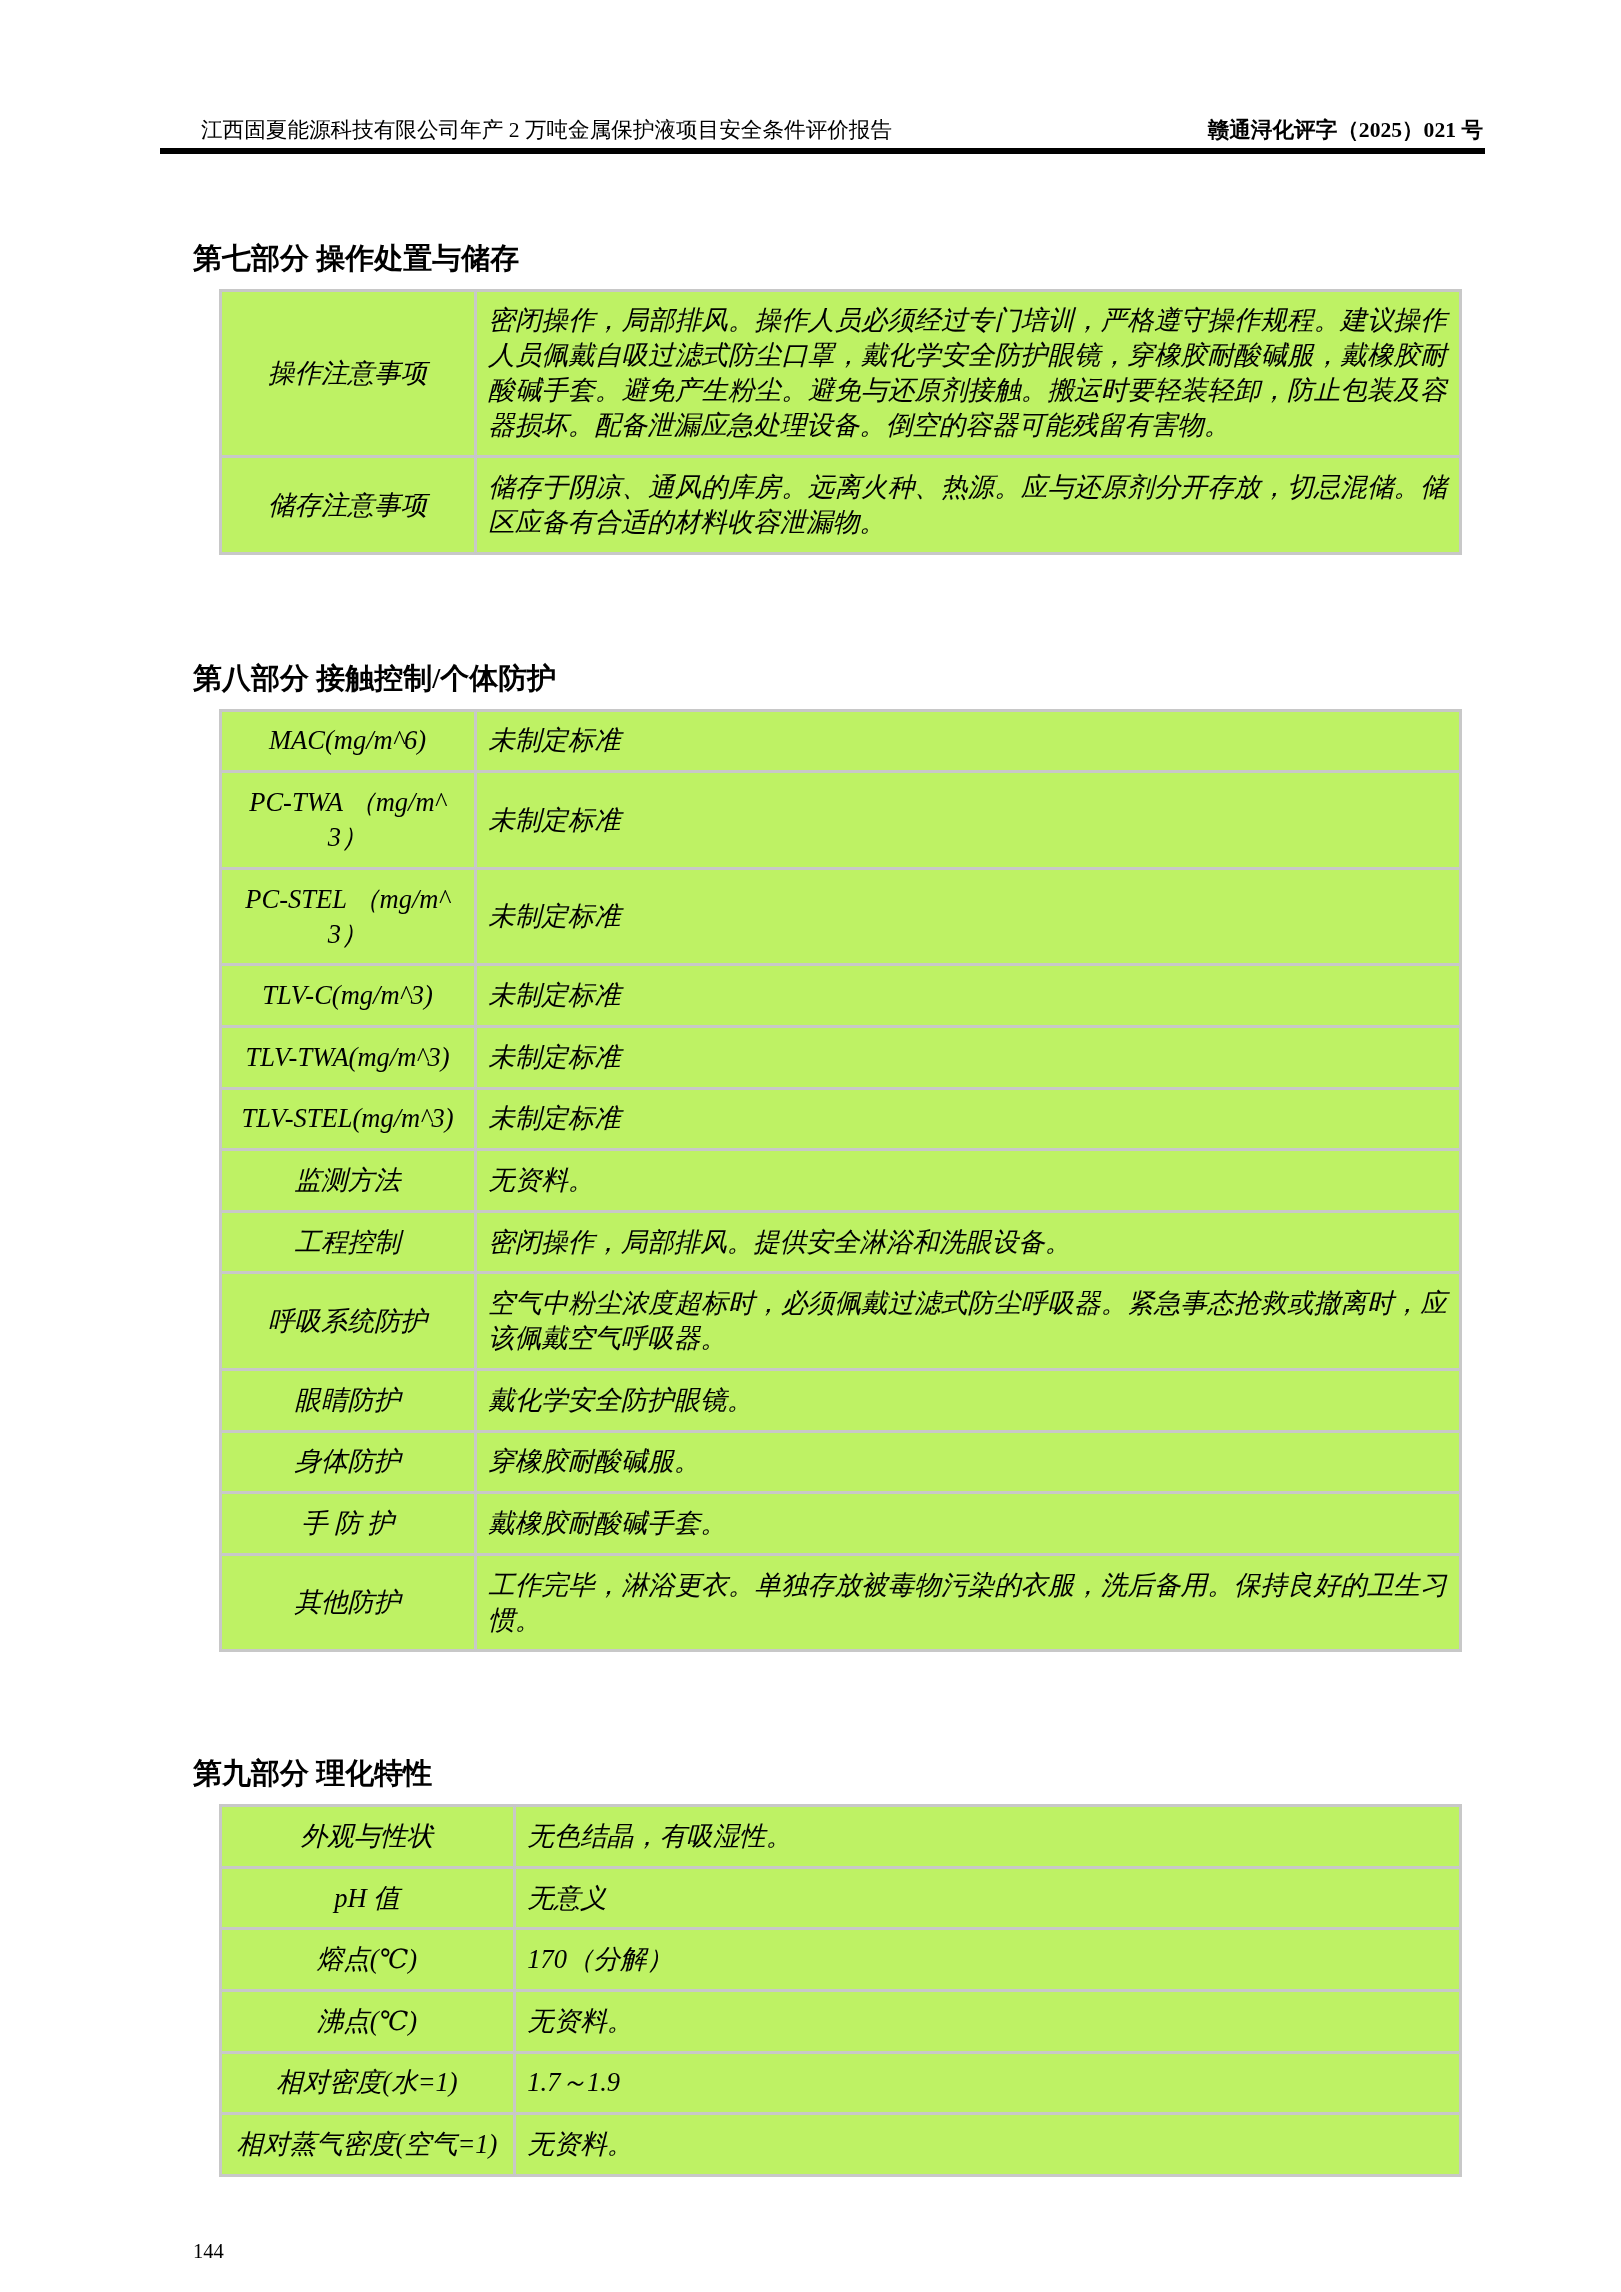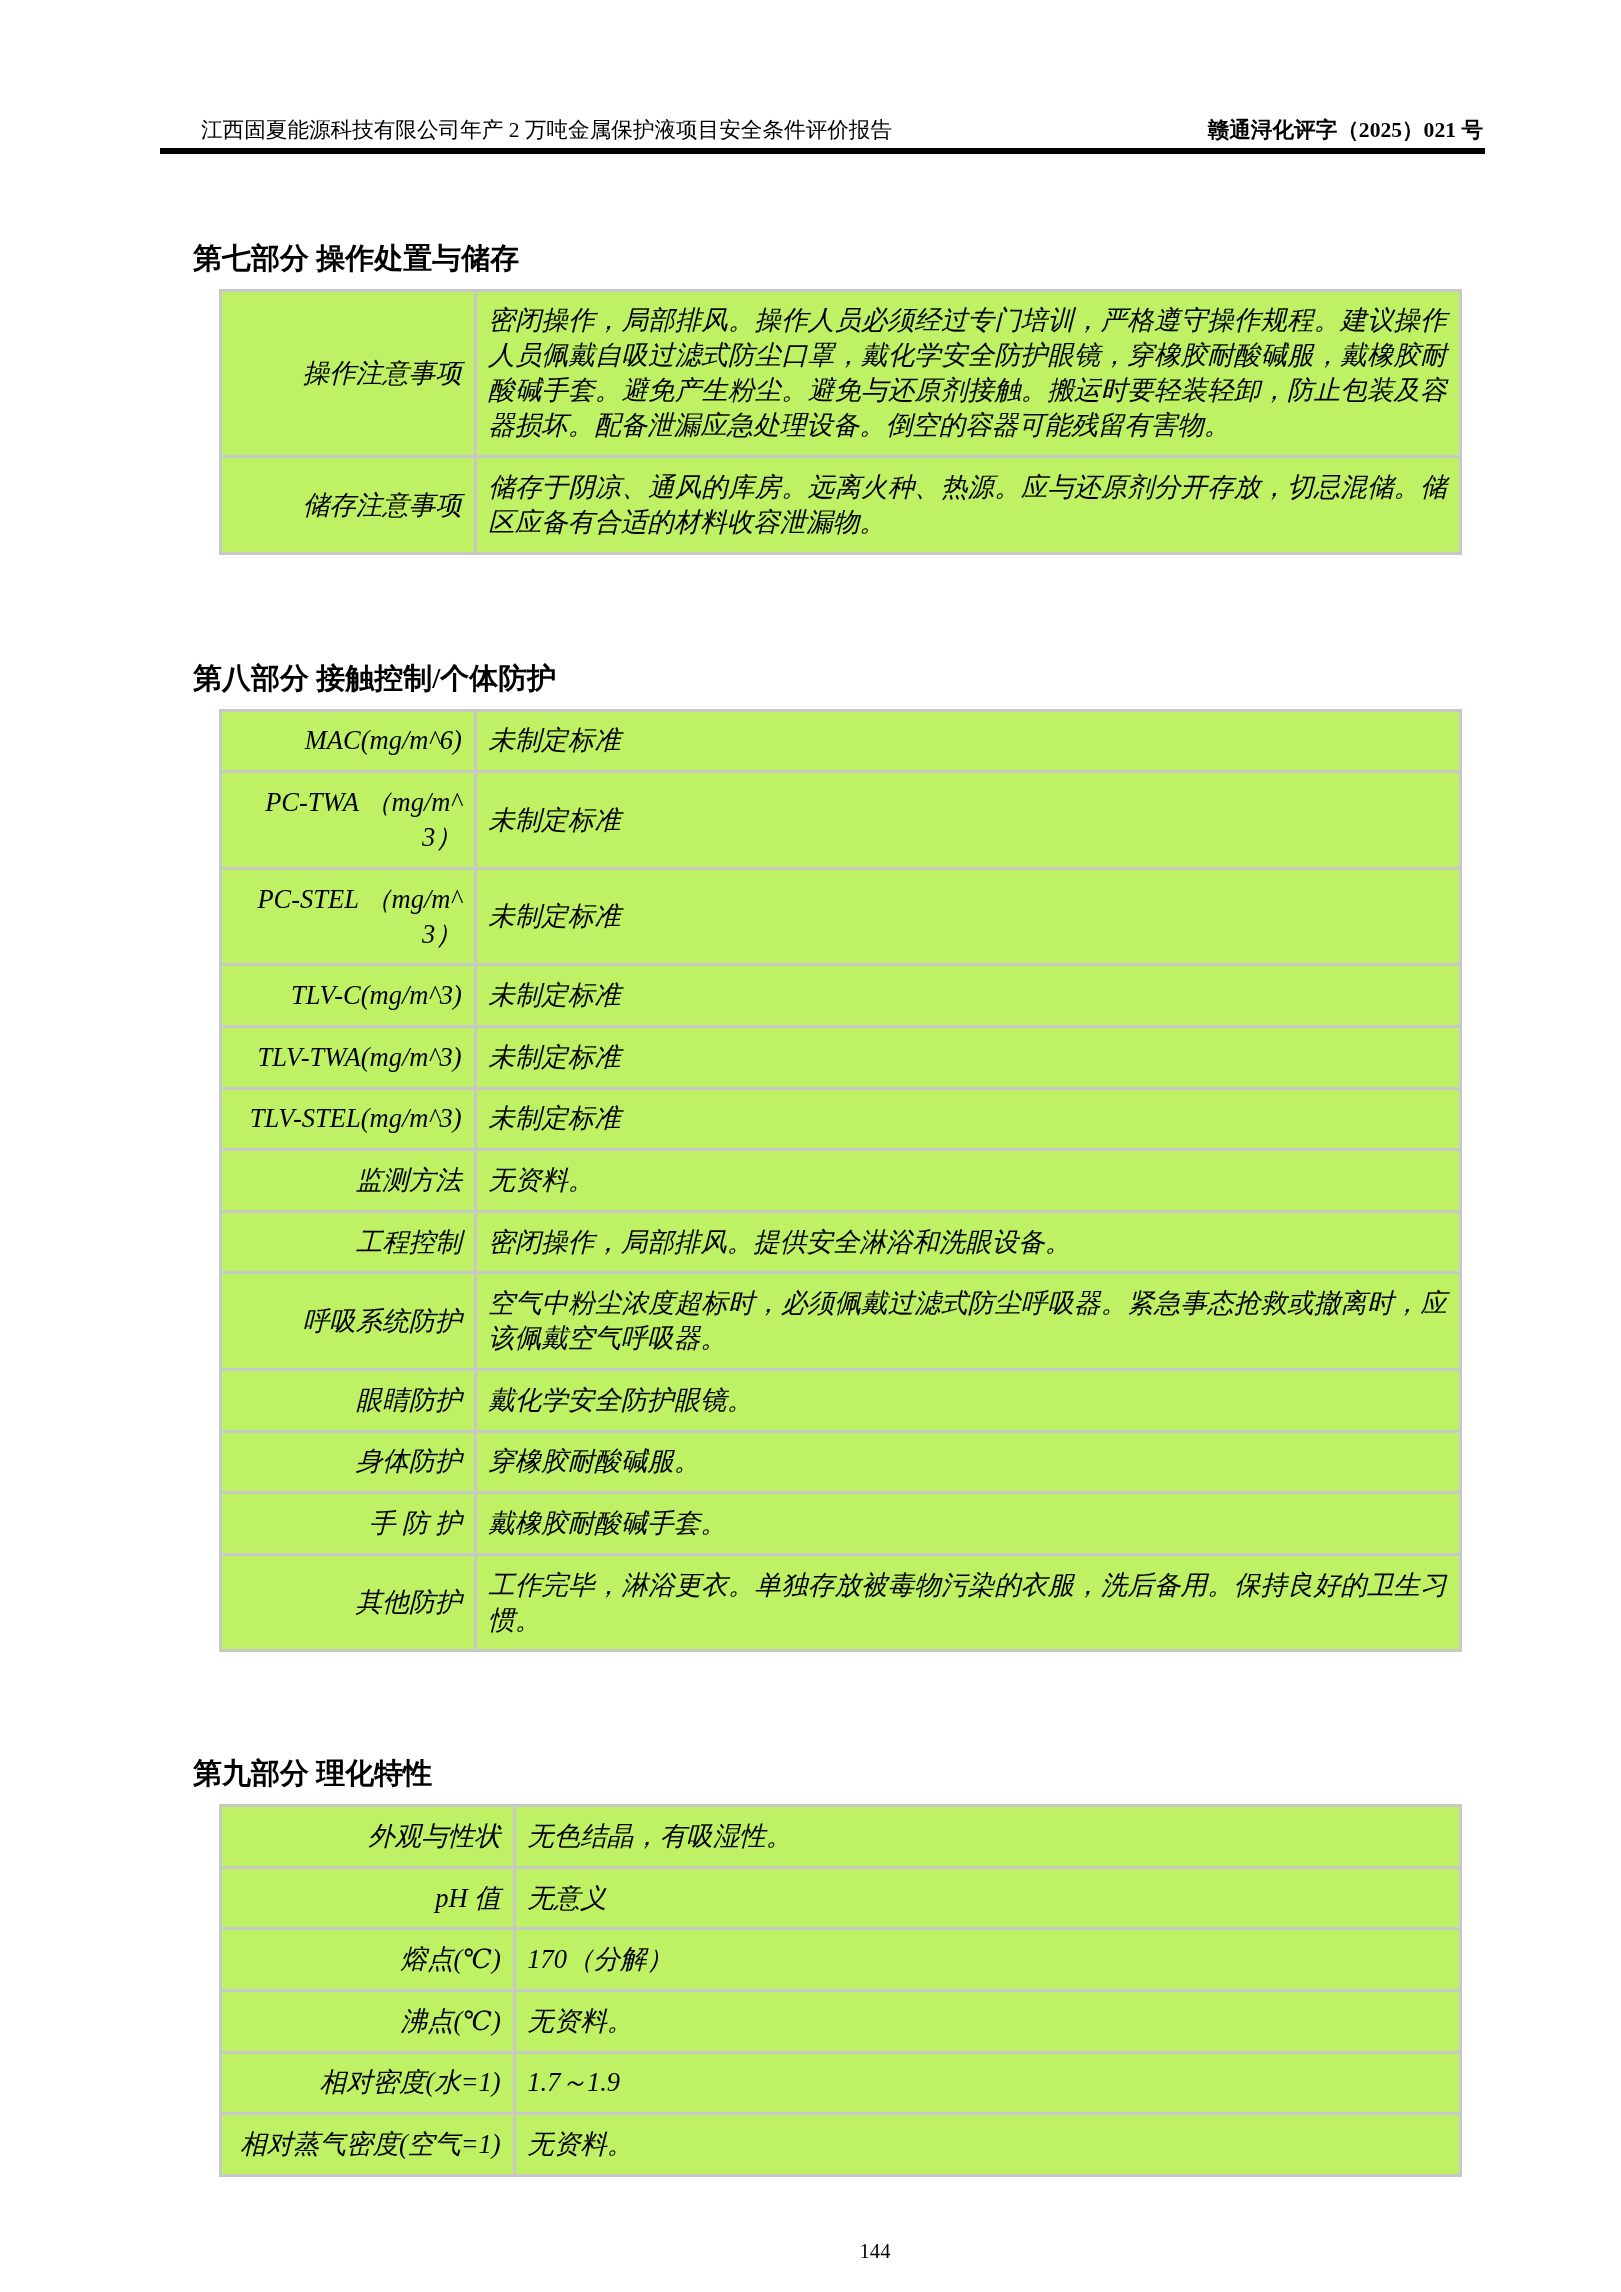--- a/index.html
+++ b/index.html
@@ -46,27 +46,27 @@
   }
   table.doc-table td {
     border:3.9px solid #c8c8c8;
     background:#bef264;
     padding:11.8px 11.8px;
     line-height:35px;
     vertical-align:middle;
     word-break:break-all;
     font-style:italic;
   }
-  td.lbl { text-align:right; }
+  td.lbl { text-align:center; }
   td.val { text-align:justify; }
   col.w260 { width:255px; }
   col.w300 { width:294px; }
   
   .page-number {
-    text-align:center;
+    text-align:left;
     font-size:20.6px;
     margin-top:63px;
   }
 </style>
 </head>
 <body>
 
 <div class="page">
 
   <div class="header">

